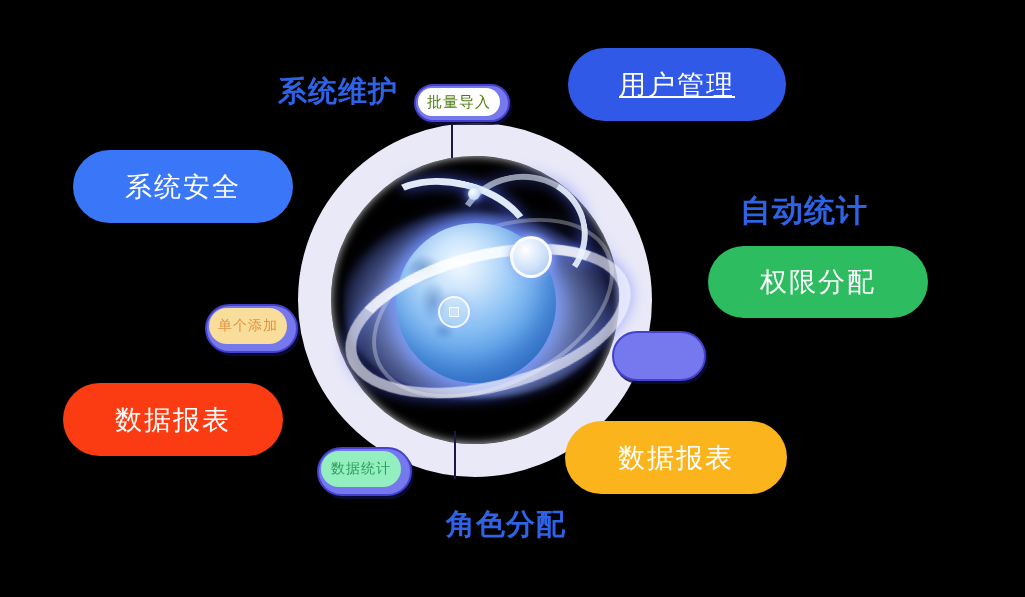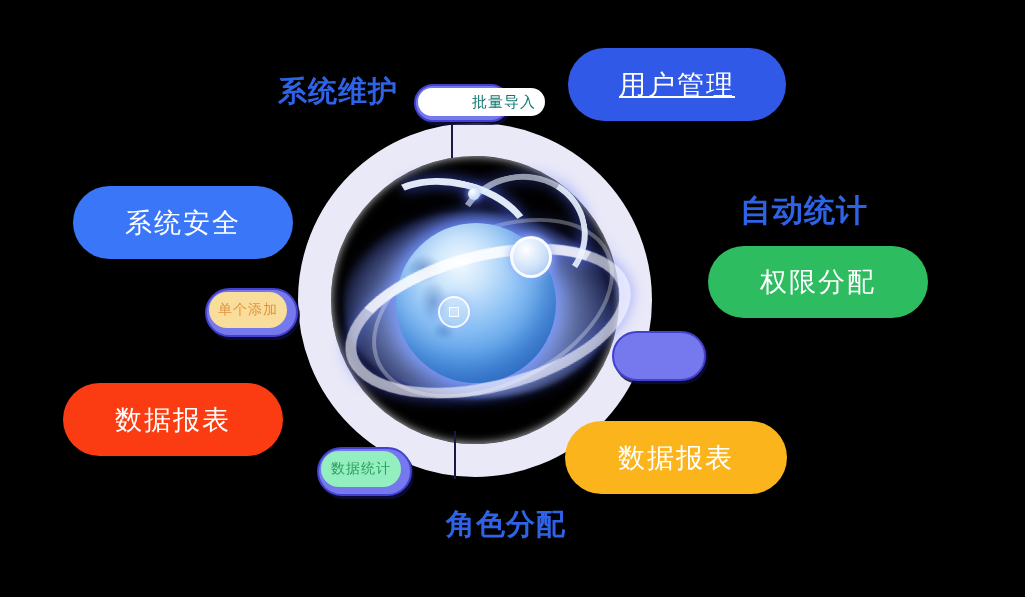--- a/index.html
+++ b/index.html
@@ -107,21 +107,21 @@
   }
   .pill .pill-inner{
     position:absolute;left:4px;top:4px;border-radius:18px;
     display:flex;align-items:center;justify-content:center;
     font-size:14px;letter-spacing:1px;
   }
   .pill-batch{left:414px;top:84px;width:96px;height:38px;}
   .pill-batch .pill-inner{width:82px;height:28px;font-size:15px;}
   .pill-record{left:630px;top:208px;width:92px;height:46px;}
   .pill-record .pill-inner{width:76px;height:34px;}
-  .pill-single{left:205px;top:288px;width:93px;height:49px;}
+  .pill-single{left:205px;top:304px;width:93px;height:49px;}
   .pill-single .pill-inner{width:78px;height:36px;}
   .pill-exam{left:612px;top:331px;width:94px;height:50px;}
   .pill-exam .pill-inner{width:78px;height:36px;}
   .pill-virus{left:317px;top:447px;width:95px;height:49px;}
   .pill-virus .pill-inner{width:80px;height:36px;}
 </style>
 </head>
 <body>
 
 <div class="stage">
@@ -140,28 +140,28 @@
     <div class="sat-big"></div>
     <div class="sat-cube"></div>
     <div class="sat-tiny"></div>
   </div>
 
   <div class="title title-maintenance" style="color: rgb(46, 99, 232);">系统维护</div>
   <div class="title title-auto" style="color: rgb(46, 99, 232);">自动统计</div>
   <div class="title title-role" style="color: rgb(46, 99, 232);">角色分配</div>
 
   <div class="btn btn-user" style="background-color: rgb(49, 89, 232); color: rgb(255, 255, 255);">用户管理</div>
-  <div class="btn btn-security" style="background-color: rgb(58, 118, 248); color: rgb(255, 255, 255); margin-top: 36px;">系统安全</div>
+  <div class="btn btn-security" style="background-color: rgb(58, 118, 248); color: rgb(255, 255, 255);">系统安全</div>
   <div class="btn btn-perm" style="background-color: rgb(45, 189, 96); color: rgb(255, 255, 255);">权限分配</div>
   <div class="btn btn-report" style="background-color: rgb(251, 60, 18); color: rgb(255, 255, 255);">数据报表</div>
   <div class="btn btn-stats" style="background-color: rgb(251, 180, 28); color: rgb(255, 255, 255);">数据报表</div>
 
   <div class="pill pill-batch">
     <div class="pill-ring" style="background-color: rgb(118, 121, 238);"></div>
-    <div class="pill-inner" style="background-color: rgb(255, 255, 255); color: #0f766e; padding-left: 45px;">批量导入</div>
+    <div class="pill-inner" style="background-color: rgb(255, 255, 255); color: #4d7c0f;">批量导入</div>
   </div>
   <div class="pill pill-single">
     <div class="pill-ring" style="background-color: rgb(118, 121, 238);"></div>
     <div class="pill-inner" style="background-color: rgb(249, 221, 154); color: rgb(226, 146, 63);">单个添加</div>
   </div>
   <div class="pill pill-exam">
     <div class="pill-ring" style="background-color: rgb(118, 121, 238);"></div>
   </div>
   <div class="pill pill-virus">
     <div class="pill-ring" style="background-color: rgb(118, 121, 238);"></div>

